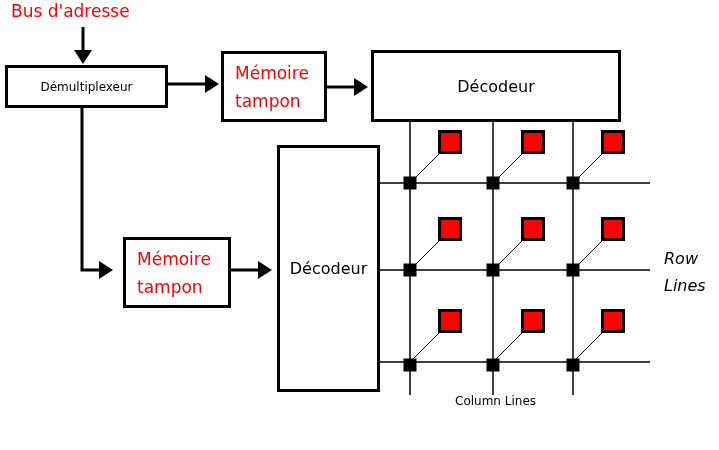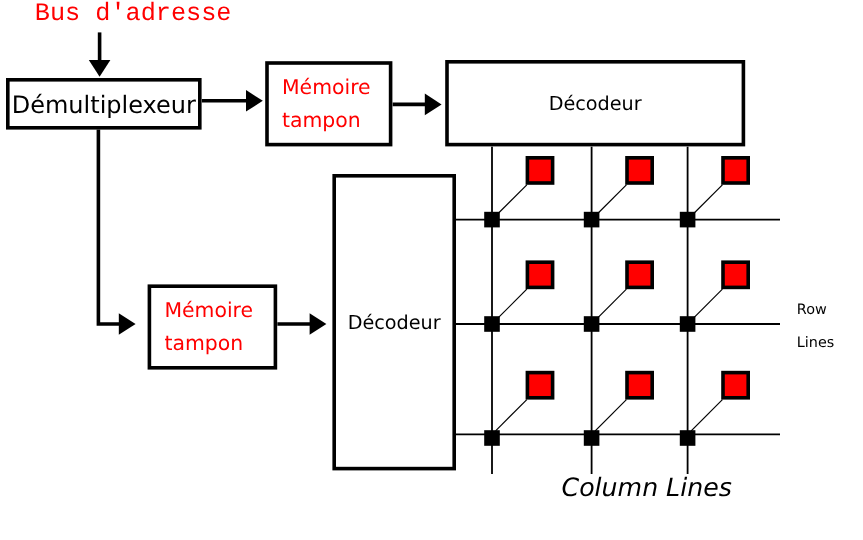--- a/index.html
+++ b/index.html
@@ -21,29 +21,29 @@
     position:absolute;
     box-sizing:border-box;
     border:3px solid var(--black);
     background:var(--bg);
     display:flex;
     flex-direction:column;
     justify-content:center;
   }
   .box .ln{display:block;}
   .center{align-items:center;text-align:center;}
-  .box-demux{left:5px;top:65px;width:163px;height:43px;font-size:20px;}
+  .box-demux{left:5px;top:65px;width:163px;height:43px;font-size:12px;}
   .box-buffer-top{left:221px;top:51px;width:106px;height:71px;padding-left:11px;font-size:17px;line-height:28px;color:var(--red);}
   .box-coldec{left:371px;top:50px;width:250px;height:72px;font-size:16px;line-height:25px;}
   .box-buffer-bottom{left:123px;top:237px;width:108px;height:71px;padding-left:11px;font-size:17px;line-height:28px;color:var(--red);}
   .box-rowdec{left:277px;top:145px;width:103px;height:247px;font-size:16px;line-height:27px;}
   .float-label{position:absolute;white-space:nowrap;}
-  .lbl-bus{left:29px;top:1px;font-size:21px;color:var(--red);font-family:Liberation Mono, monospace;}
-  .lbl-rowlines{left:664px;top:245px;font-size:12px;line-height:27px;}
-  .lbl-collines{left:468px;top:394px;font-size:21px;font-style:italic;}
+  .lbl-bus{left:11px;top:1px;font-size:17px;color:var(--red);}
+  .lbl-rowlines{left:664px;top:245px;font-size:16px;line-height:27px;font-style:italic;}
+  .lbl-collines{left:455px;top:394px;font-size:12px;}
 </style>
 </head>
 <body>
 
 <div class="canvas">
 
   <svg class="wires" width="719" height="450" viewBox="0 0 719 450">
 
     <line x1="83" y1="27" x2="83" y2="51" stroke="#000" stroke-width="3"></line>
     <polygon points="83,64 74,50 92,50" fill="#000"></polygon>

